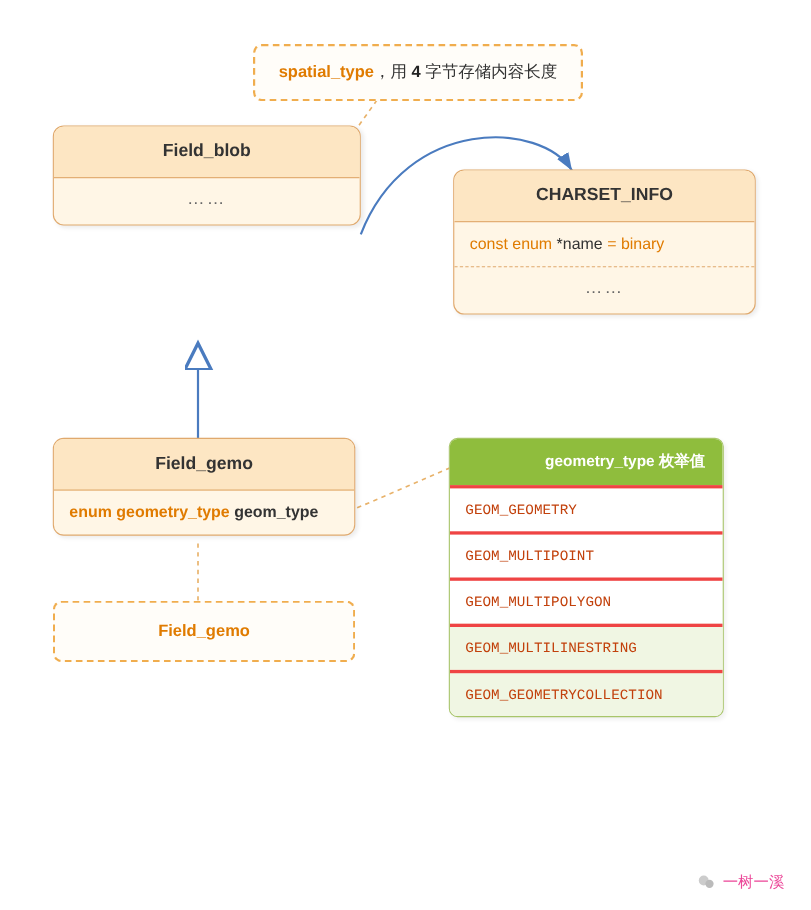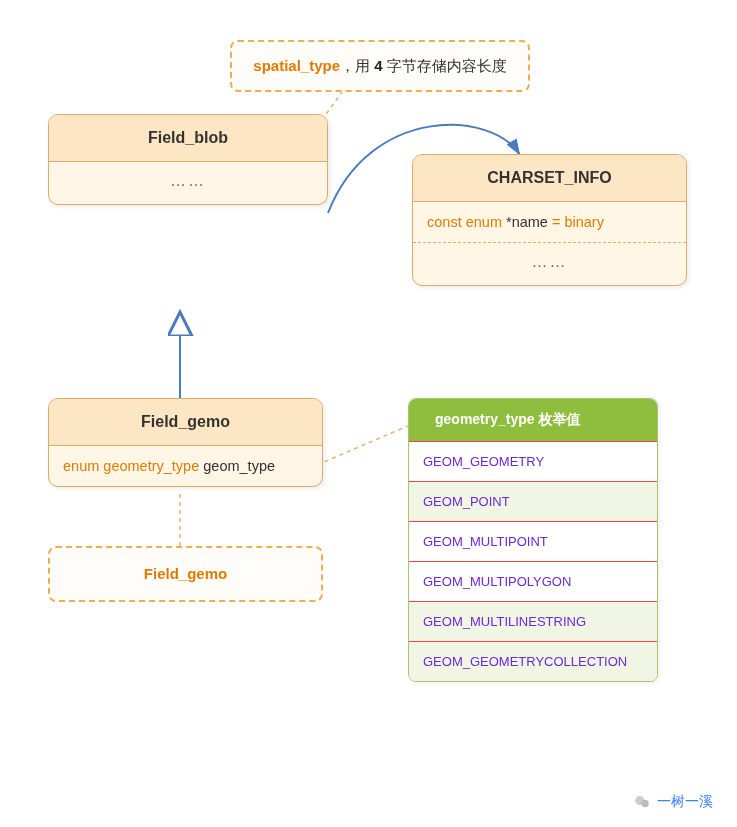--- a/index.html
+++ b/index.html
@@ -62,46 +62,47 @@
     border-radius: 8px;
     background: #fff;
     overflow: hidden;
     box-shadow: 2px 2px 4px rgba(0,0,0,0.06);
     width: 250px;
   }
   .enumtable .header {
     background: #8fbd3d;
     color: #fff;
     font-weight: bold;
-    padding: 12px 26px;
-    text-align: left;
+    padding: 12px 16px;
+    text-align: right;
     font-size: 14px;
   }
   .enumtable .erow {
     padding: 12px 14px;
     font-size: 13px;
-    color: #6d28d9;
-    border-top: 1px solid #ef4444;
+    color: #c2410c;
+    border-top: 3px solid #ef4444;
+    font-family: Liberation Mono, monospace;
   }
   .enumtable .alt { background: #f0f6e3; }
 
   
   svg.overlay {
     position: absolute;
     left: 0; top: 0;
     width: 737px; height: 827px;
     pointer-events: none;
   }
 
   .watermark {
     position: absolute;
     right: 24px;
     bottom: 16px;
     font-size: 14px;
-    color: #3b82f6;
+    color: #ec4899;
     display: flex;
     align-items: center;
     gap: 6px;
   }
   .wm-icon {
     width: 18px; height: 18px;
     display: inline-flex; align-items: center; justify-content: center;
   }
 </style>
 </head>
@@ -144,36 +145,35 @@
   <div class="classbox" style="left:412px; top:154px; width:275px;">
     <div class="header">CHARSET_INFO</div>
     <div class="row">
       <span class="type-kw">const </span><span class="type-kw">enum</span><span> *name </span><span class="type-kw">= </span><span class="type-kw">binary</span>
     </div>
     <div class="ellips">……</div>
   </div>
 
   <div class="classbox" style="left:48px; top:398px; width:275px;">
     <div class="header">Field_gemo</div>
-    <div class="row" style="border-bottom:none;">
+    <div class="row" style="border-bottom:none;font-weight:bold;">
       <span class="type-kw">enum </span><span class="type-kw">geometry_type</span><span> geom_type</span>
     </div>
   </div>
 
   <div class="callout" style="left:48px; top:546px; width:275px;">
     <p style="font-weight:bold;">
       <span class="kw-orange">Field_gemo</span>
     </p>
   </div>
 
   <div class="enumtable" style="left:408px; top:398px;">
     <div class="header">geometry_type 枚举值</div>
     <div id="enum-rows">
         <div class="erow">GEOM_GEOMETRY</div>
-        <div class="erow alt">GEOM_POINT</div>
         <div class="erow">GEOM_MULTIPOINT</div>
         <div class="erow">GEOM_MULTIPOLYGON</div>
         <div class="erow alt">GEOM_MULTILINESTRING</div>
         <div class="erow alt">GEOM_GEOMETRYCOLLECTION</div>
       </div>
   </div>
 
   <div class="watermark">
     <span class="wm-icon">
       <svg viewBox="0 0 24 24" width="18" height="18">

